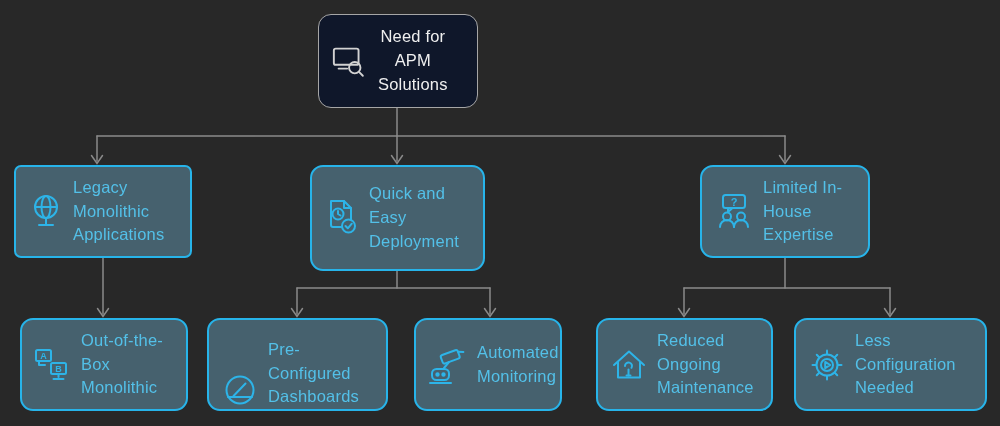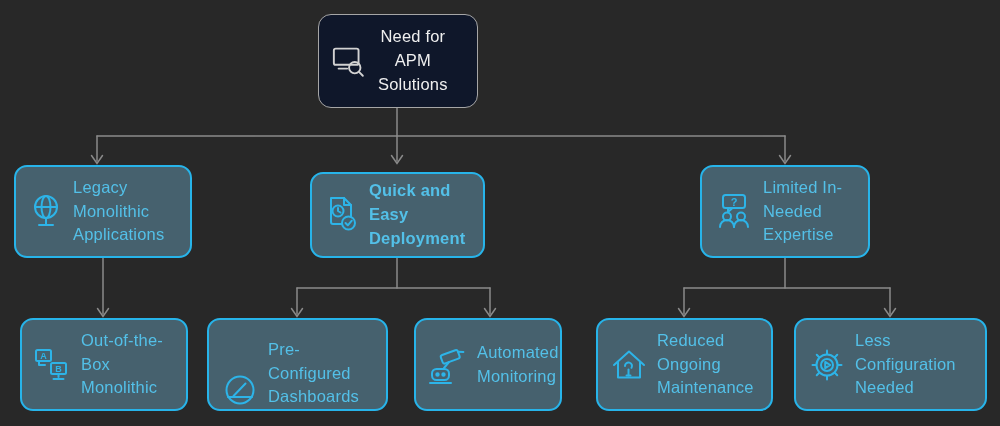--- a/index.html
+++ b/index.html
@@ -61,36 +61,36 @@
         <path d="M8 26 h9"></path>
         <circle cx="25" cy="25" r="6"></circle>
         <path d="M29.5 29.5 L33.5 33.5"></path>
       </svg>
     </span>
     <span class="label">Need for
 APM
 Solutions</span>
   </div>
 
-  <div class="node blue" style="left:14px;top:165px;width:178px;height:93px;">
+  <div class="node blue" style="left:14px;top:165px;width:178px;height:93px;border-radius:7px;">
     <span class="icon">
       <svg width="36" height="40" viewBox="0 0 36 40">
         <circle cx="18" cy="15" r="11"></circle>
         <ellipse cx="18" cy="15" rx="4.5" ry="11"></ellipse>
         <path d="M7.5 15 h21"></path>
         <path d="M18 26 v7"></path>
         <path d="M11 33 h14"></path>
       </svg>
     </span>
     <span class="label">Legacy
 Monolithic
 Applications</span>
   </div>
 
-  <div class="node blue" style="left:310px;top:172px;width:175px;height:86px;font-weight:bold;">
+  <div class="node blue" style="left:310px;top:165px;width:175px;height:106px;">
     <span class="icon">
       <svg width="36" height="40" viewBox="0 0 36 40">
         <path d="M7 3 h13 l7 7 v17 a2 2 0 0 1 -2 2 h-16 a2 2 0 0 1 -2 -2 z"></path>
         <path d="M20 3 v7 h7"></path>
         <circle cx="14" cy="16" r="5.5"></circle>
         <path d="M14 13 v3 l2.5 1.5"></path>
         <circle cx="24.5" cy="28" r="6.5" fill="#46616e"></circle>
         <path d="M21.5 28 l2.3 2.3 l4 -4.6"></path>
       </svg>
     </span>
@@ -105,21 +105,21 @@
         <rect x="9" y="2" width="22" height="13" rx="2.5"></rect>
         <path d="M14 15 v4 l4.5 -4"></path>
         <text x="20" y="12.5" font-size="11" text-anchor="middle">?</text>
         <circle cx="13" cy="23.5" r="4"></circle>
         <path d="M6 34 a7 7 0 0 1 14 0"></path>
         <circle cx="27" cy="23.5" r="4"></circle>
         <path d="M20 34 a7 7 0 0 1 14 0"></path>
       </svg>
     </span>
     <span class="label">Limited In-
-Needed
+House
 Expertise</span>
   </div>
 
   <div class="node blue" style="left:20px;top:318px;width:168px;height:93px;">
     <span class="icon">
       <svg width="38" height="40" viewBox="0 0 38 40">
         <rect x="2" y="5" width="15" height="11" rx="1.5"></rect>
         <text x="9.5" y="13.8" font-size="9" text-anchor="middle">A</text>
         <path d="M5 16 v4 h6"></path>
         <rect x="17" y="18" width="15" height="11" rx="1.5"></rect>

